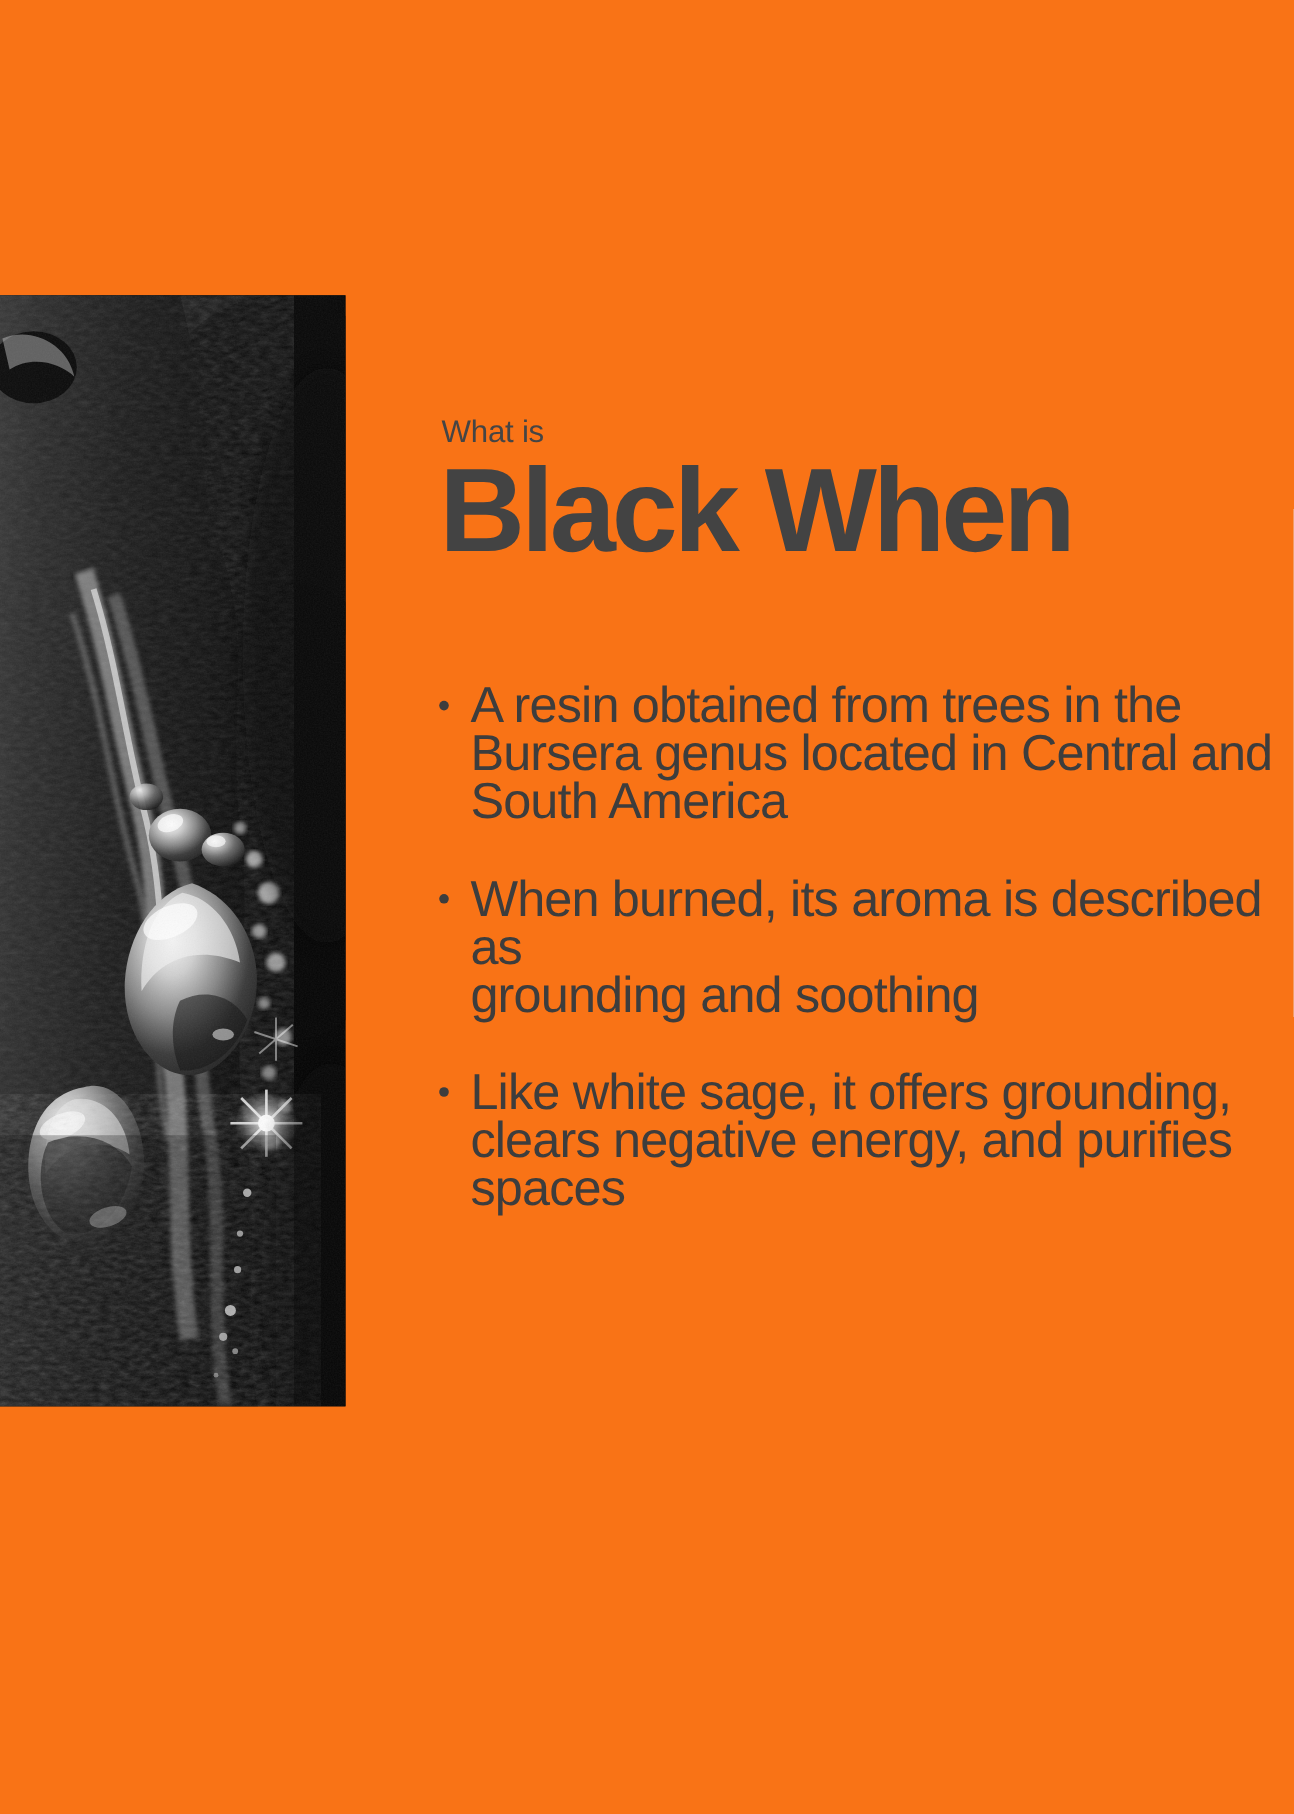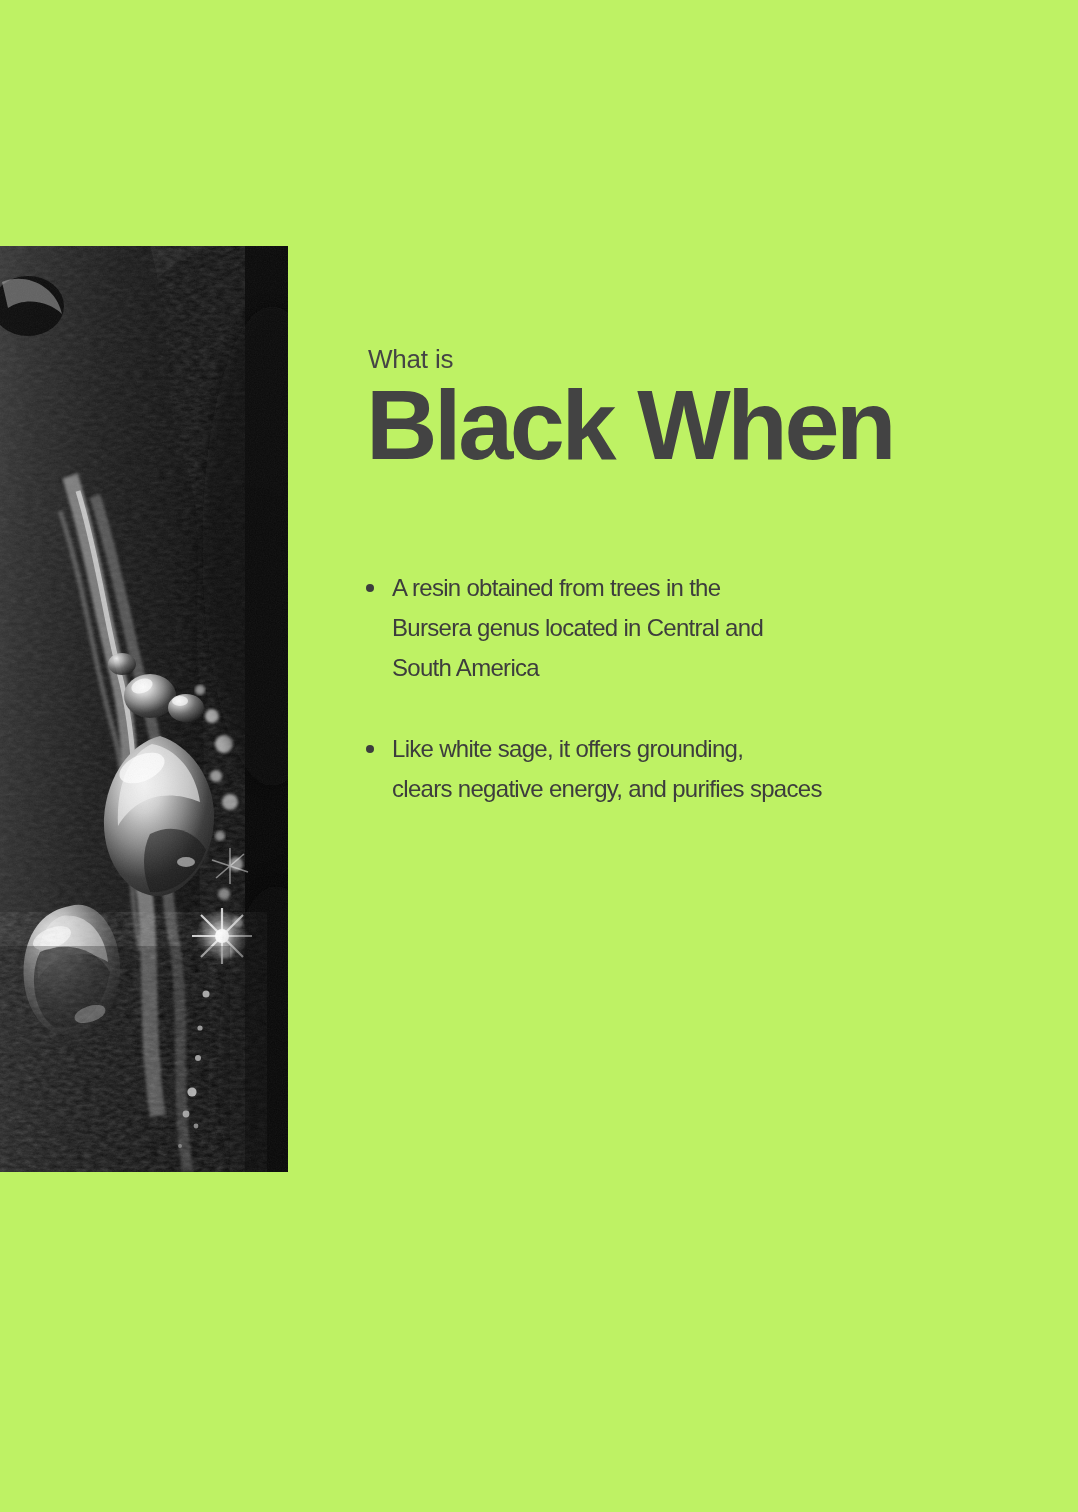--- a/index.html
+++ b/index.html
@@ -11,21 +11,21 @@
     height: 1512px;
     background: #e7e7e7;
     font-family: "Liberation Sans", sans-serif;
     overflow: hidden;
   }
 
   .page {
     position: relative;
     width: 1078px;
     height: 1512px;
-    background: #bef264;
+    background: #f97316;
   }
 
   
   .photo {
     position: absolute;
     left: 0px;
     top: 246px;
     width: 288px;
     height: 926px;
     overflow: hidden;
@@ -73,21 +73,21 @@
     top: 222px;
     left: 0px;
     width: 712px;
   }
 
   .bullet {
     position: relative;
     padding-left: 26px;
     margin-bottom: 41px;
     color: #3d3d3d;
-    font-size: 24px;
+    font-size: 42px;
     line-height: 40px;
     letter-spacing: -0.7px;
     font-weight: 400;
   }
   .bullet:last-child { margin-bottom: 0; }
 
   .bullet-dot {
     position: absolute;
     left: 0px;
     top: 16px;
@@ -295,20 +295,25 @@
 
     <ul class="bullets">
 
       <li class="bullet">
         <span class="bullet-dot"></span>
         <span class="bullet-text">A resin obtained from trees in the
 Bursera genus located in Central and
 South America</span>
       </li>
 
+      <li class="bullet">
+        <span class="bullet-dot"></span>
+        <span class="bullet-text">When burned, its aroma is described as
+grounding and soothing</span>
+      </li>
 
 
       <li class="bullet">
         <span class="bullet-dot"></span>
         <span class="bullet-text">Like white sage, it offers grounding,
 clears negative energy, and purifies spaces</span>
       </li>
 
     </ul>
   </div>

